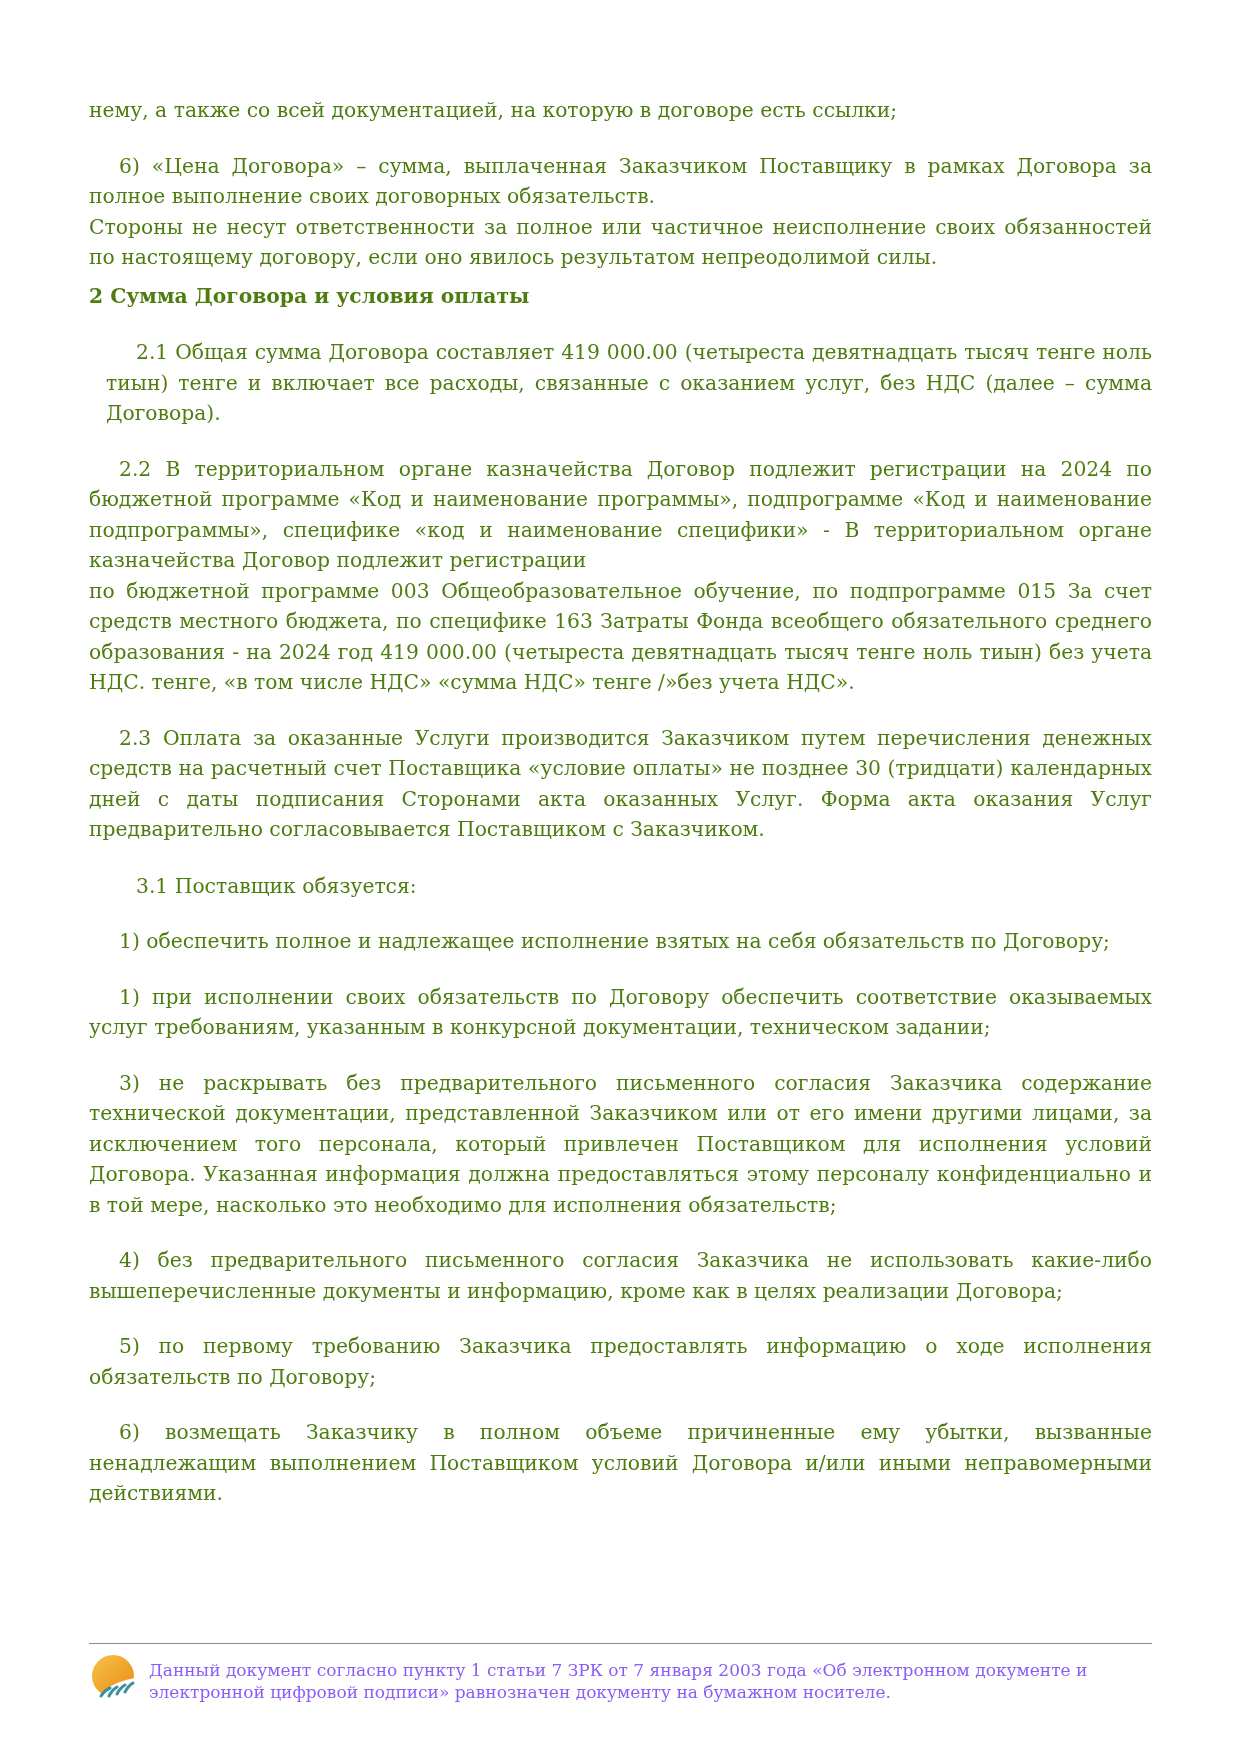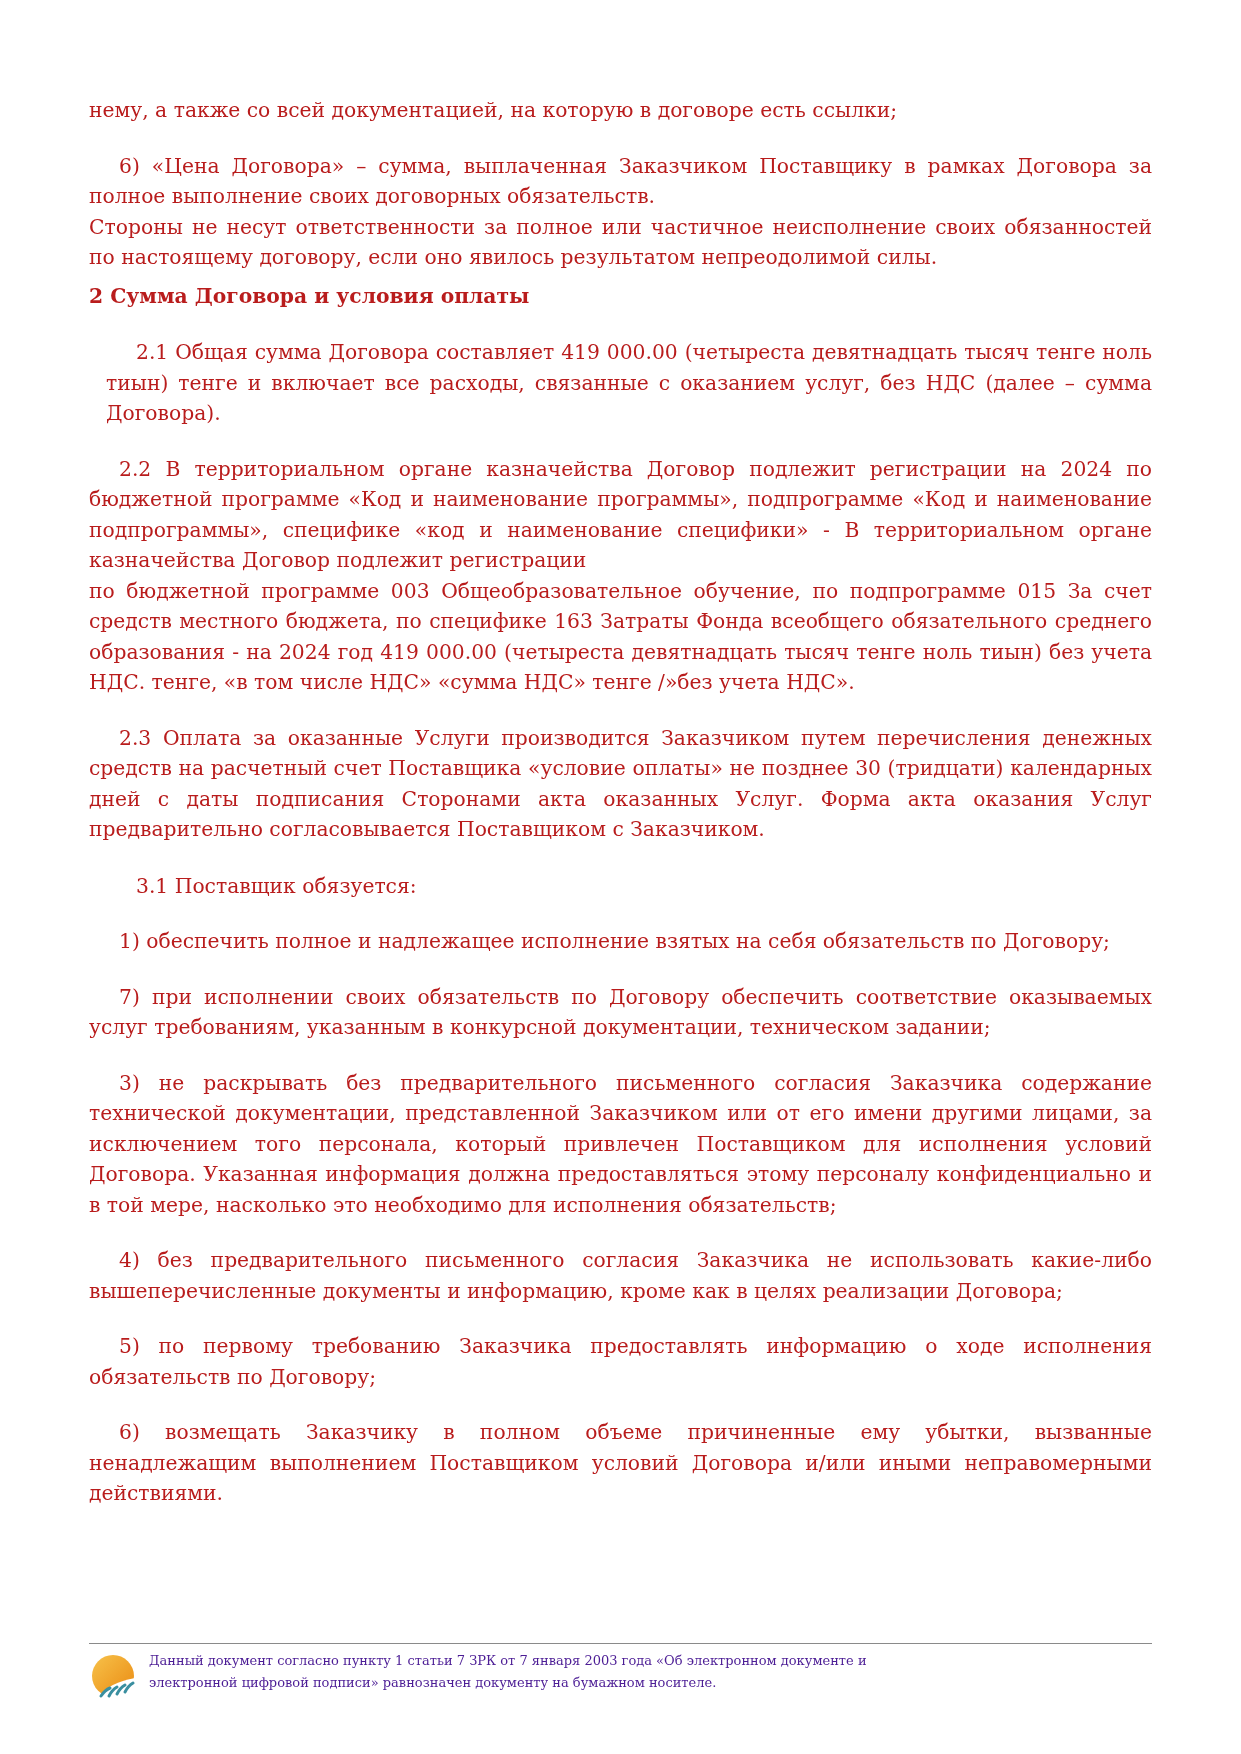--- a/index.html
+++ b/index.html
@@ -1,59 +1,59 @@
 <!DOCTYPE html>
 <html><head>
 <meta charset="utf-8">
 <style>
   html, body { margin: 0; padding: 0; background: #ffffff; }
   body { width: 1241px; height: 1754px; position: relative; overflow: hidden; }
   .page {
     position: absolute; left: 89px; top: 95px; width: 1063px;
     font-family: "DejaVu Serif", "Liberation Serif", serif;
-    font-size: 20.3px; line-height: 30.5px; color: #b91c1c;
+    font-size: 20.3px; line-height: 30.5px; color: #4d7c0f;
   }
   .p { margin: 0; text-align: justify; }
   .ind { text-indent: 30px; }
   .gap { margin-top: 25px; }
   .h { margin: 8px 0 0 0; text-align: left; font-weight: bold; }
   .after-h { margin-top: 26px; margin-left: 17px; }
   .footer-rule {
     position: absolute; left: 89px; top: 1643px; width: 1063px; height: 0;
     border-top: 1.5px solid #8a8a8a;
   }
   .footer {
     position: absolute; left: 89px; top: 1650px; width: 1063px;
     display: flex; align-items: flex-start;
   }
   .logo { width: 48px; height: 48px; flex: 0 0 48px; margin-right: 12px; margin-top: 2px; }
   .footer-text {
     font-family: "DejaVu Serif", "Liberation Serif", serif;
-    font-size: 13px; line-height: 22px; color: #4c1d95;
+    font-size: 17px; line-height: 22px; color: #8b5cf6; margin-top: 9px;
   }
 </style>
 </head>
 <body>
 
 <div class="page">
   <p class="p">нему, а также со всей документацией, на которую в договоре есть ссылки;</p>
   <p class="p ind gap">6) «Цена Договора» – сумма, выплаченная Заказчиком Поставщику в рамках Договора за полное выполнение своих договорных обязательств.</p>
   <p class="p">Стороны не несут ответственности за полное или частичное неисполнение своих обязанностей по настоящему договору, если оно явилось результатом непреодолимой силы.</p>
 
   <p class="h">2 Сумма Договора и условия оплаты</p>
   <p class="p ind after-h">2.1 Общая сумма Договора составляет 419 000.00 (четыреста девятнадцать тысяч тенге ноль тиын) тенге и включает все расходы, связанные с оказанием услуг, без НДС (далее – сумма Договора).</p>
   <p class="p ind gap">
     <span>2.2 В территориальном органе казначейства Договор подлежит регистрации на 2024 по бюджетной программе «Код и наименование программы», подпрограмме «Код и наименование подпрограммы», специфике «код и наименование специфики» - В территориальном органе казначейства Договор подлежит регистрации</span><br>
     <span>по бюджетной программе 003 Общеобразовательное обучение, по подпрограмме 015 За счет средств местного бюджета, по специфике 163 Затраты Фонда всеобщего обязательного среднего образования - на 2024 год 419 000.00 (четыреста девятнадцать тысяч тенге ноль тиын) без учета НДС. тенге, «в том числе НДС» «сумма НДС» тенге /»без учета НДС».</span>
   </p>
   <p class="p ind gap">2.3 Оплата за оказанные Услуги производится Заказчиком путем перечисления денежных средств на расчетный счет Поставщика «условие оплаты» не позднее 30 (тридцати) календарных дней с даты подписания Сторонами акта оказанных Услуг. Форма акта оказания Услуг предварительно согласовывается Поставщиком с Заказчиком.</p>
 
   <p class="p ind after-h">3.1 Поставщик обязуется:</p>
   <p class="p ind gap">1) обеспечить полное и надлежащее исполнение взятых на себя обязательств по Договору;</p>
-  <p class="p ind gap">7) при исполнении своих обязательств по Договору обеспечить соответствие оказываемых услуг требованиям, указанным в конкурсной документации, техническом задании;</p>
+  <p class="p ind gap">1) при исполнении своих обязательств по Договору обеспечить соответствие оказываемых услуг требованиям, указанным в конкурсной документации, техническом задании;</p>
   <p class="p ind gap">3) не раскрывать без предварительного письменного согласия Заказчика содержание технической документации, представленной Заказчиком или от его имени другими лицами, за исключением того персонала, который привлечен Поставщиком для исполнения условий Договора. Указанная информация должна предоставляться этому персоналу конфиденциально и в той мере, насколько это необходимо для исполнения обязательств;</p>
   <p class="p ind gap">4) без предварительного письменного согласия Заказчика не использовать какие-либо вышеперечисленные документы и информацию, кроме как в целях реализации Договора;</p>
   <p class="p ind gap">5) по первому требованию Заказчика предоставлять информацию о ходе исполнения обязательств по Договору;</p>
   <p class="p ind gap">6) возмещать Заказчику в полном объеме причиненные ему убытки, вызванные ненадлежащим выполнением Поставщиком условий Договора и/или иными неправомерными действиями.</p>
 </div>
 
 <div class="footer-rule"></div>
 <div class="footer">
   <span class="logo">
     <svg width="48" height="48" viewBox="0 0 48 48">

